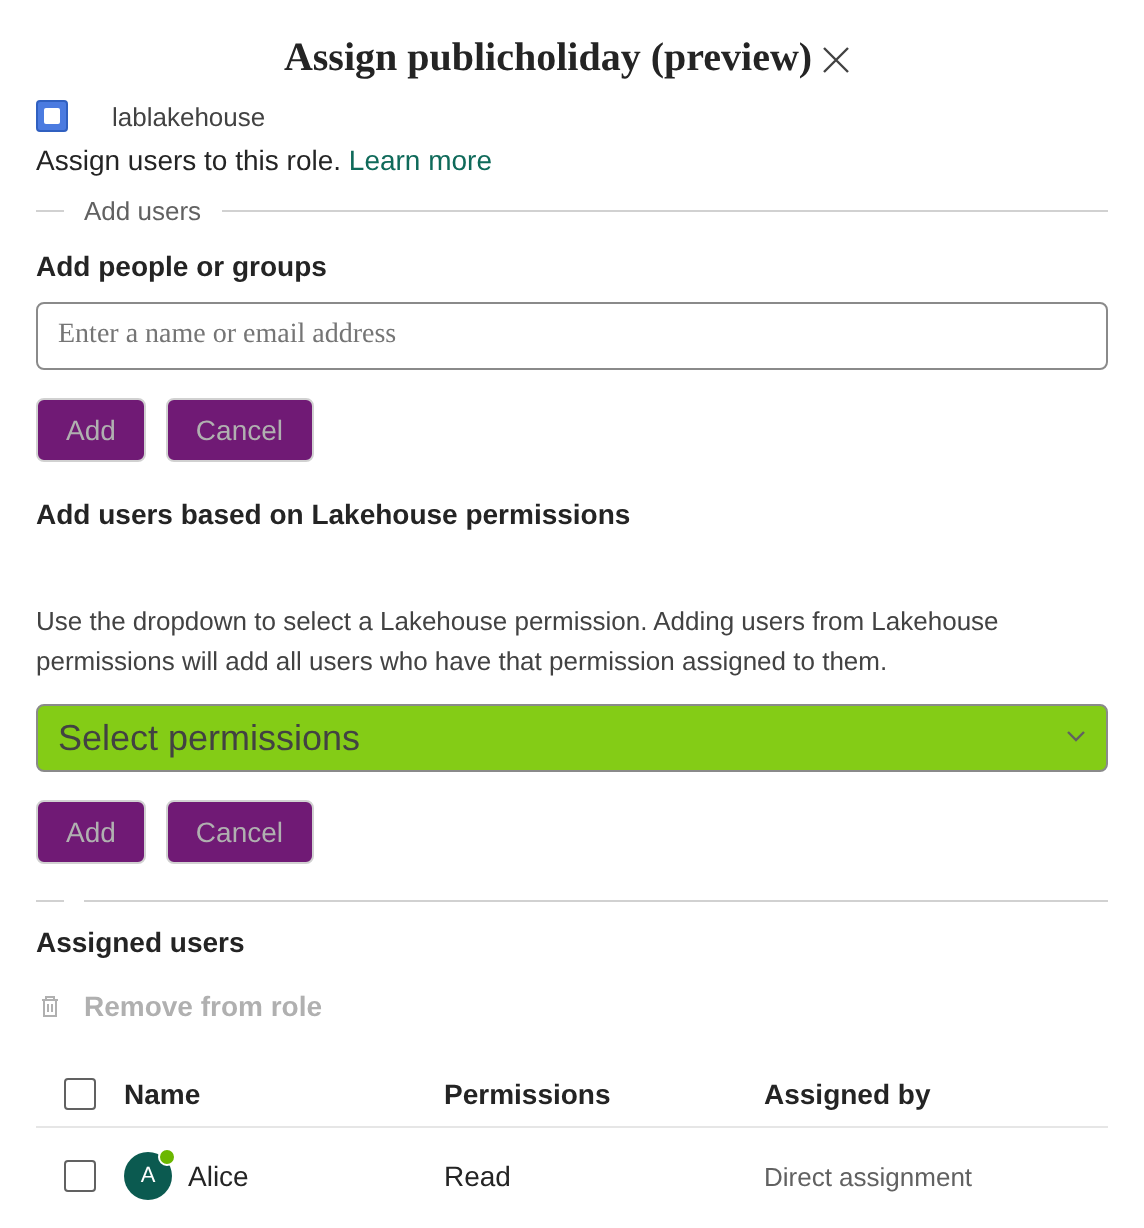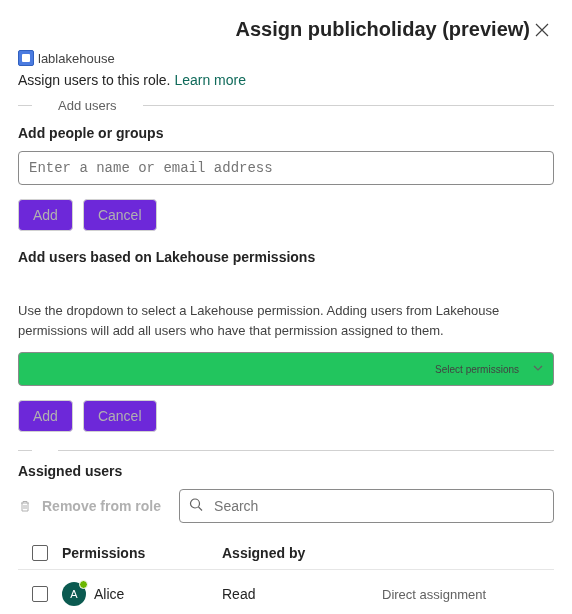--- a/index.html
+++ b/index.html
@@ -10,42 +10,43 @@
     body {
       font-family: "Segoe UI", -apple-system, sans-serif;
       font-size: 14px;
       color: #242424;
       background: #ffffff;
       width: 572px;
       padding: 18px;
     }
     .header {
       display: flex;
-      justify-content: flex-end;
+      justify-content: center;
       align-items: flex-start;
       margin-bottom: 8px;
+      font-family: Liberation Serif, serif;
     }
     .title {
       font-size: 20px;
       font-weight: 600;
       color: #242424;
     }
     .close-x {
       width: 24px;
       height: 24px;
       display: flex;
       align-items: center;
       justify-content: center;
       cursor: pointer;
       color: #424242;
     }
     .subtitle-row {
       display: flex;
       align-items: center;
-      gap: 4px;
+      gap: 22px;
       margin-bottom: 6px;
     }
     .lakehouse-icon {
       width: 16px;
       height: 16px;
       background: #4b7be0;
       border: 1px solid #3060c0;
       border-radius: 2px;
       display: inline-flex;
       align-items: center;
@@ -67,21 +68,21 @@
       color: #242424;
       margin-bottom: 10px;
     }
     .link {
       color: #0f6a5a;
       cursor: pointer;
     }
     .section-divider {
       display: flex;
       align-items: center;
-      gap: 26px;
+      gap: 10px;
       margin: 6px 0 12px 0;
     }
     .section-divider .line {
       height: 1px;
       background: #d1d1d1;
     }
     .section-divider .line.short {
       width: 14px;
     }
     .section-divider .line.long {
@@ -98,37 +99,37 @@
       margin-bottom: 10px;
     }
     .text-input {
       width: 100%;
       height: 34px;
       border: 1px solid #8a8a8a;
       border-radius: 4px;
       padding: 0 10px;
       font-size: 14px;
       color: #242424;
-      font-family: Liberation Mono, monospace;
+      font-family: Liberation Serif, serif;
       outline: none;
     }
     .text-input::placeholder {
       color: #757575;
     }
     .button-row {
       display: flex;
       gap: 10px;
       margin-top: 14px;
       margin-bottom: 18px;
     }
     .btn {
       height: 32px;
       padding: 0 14px;
       border: 1px solid #d1d1d1;
-      background: #6d28d9;
+      background: #701a75;
       border-radius: 4px;
       font-size: 14px;
       color: #b0b0b0;
       cursor: default;
       font-family: inherit;
     }
     .help-text {
       font-size: 13px;
       color: #424242;
       line-height: 1.5;
@@ -138,27 +139,26 @@
     .select-wrap {
       position: relative;
       width: 100%;
     }
     .select {
       width: 100%;
       height: 34px;
       border: 1px solid #8a8a8a;
       border-radius: 4px;
       padding: 0 34px 0 10px;
-      font-size: 10px;
+      font-size: 18px;
       color: #424242;
-      background: #22c55e;
+      background: #84cc16;
       display: flex;
       align-items: center;
       cursor: pointer;
-      justify-content: flex-end;
     }
     .select-chevron {
       position: absolute;
       right: 10px;
       top: 50%;
       transform: translateY(-50%);
       pointer-events: none;
       color: #616161;
     }
     .toolbar-row {
@@ -336,36 +336,28 @@
 
 <div class="section-title">Assigned users</div>
 
 <div class="toolbar-row">
   <div class="remove-btn">
     <svg width="14" height="14" viewBox="0 0 14 14">
         <path d="M3 4 H11 M5 4 V2.5 H9 V4 M4 4 V12 H10 V4 M6 6 V10 M8 6 V10" stroke="currentColor" stroke-width="1" fill="none"></path>
       </svg>
     <span>Remove from role</span>
   </div>
-  <div class="search-wrap">
-    <span class="search-icon">
-      <svg width="14" height="14" viewBox="0 0 14 14">
-          <circle cx="6" cy="6" r="4.5" stroke="currentColor" stroke-width="1.2" fill="none"></circle>
-          <path d="M9.5 9.5 L13 13" stroke="currentColor" stroke-width="1.2"></path>
-        </svg>
-    </span>
-    <input type="text" class="search-input" placeholder="Search" style="">
-  </div>
 </div>
 
 <div class="table">
   <div class="table-header">
     <div class="col-check">
       <div class="checkbox"></div>
     </div>
+    <div class="col-name">Name</div>
     <div class="col-perm">Permissions</div>
     <div class="col-assigned">Assigned by</div>
   </div>
   <div class="table-row">
     <div class="col-check">
       <div class="checkbox"></div>
     </div>
     <div class="col-name">
       <div class="avatar">
         <span>A</span>

